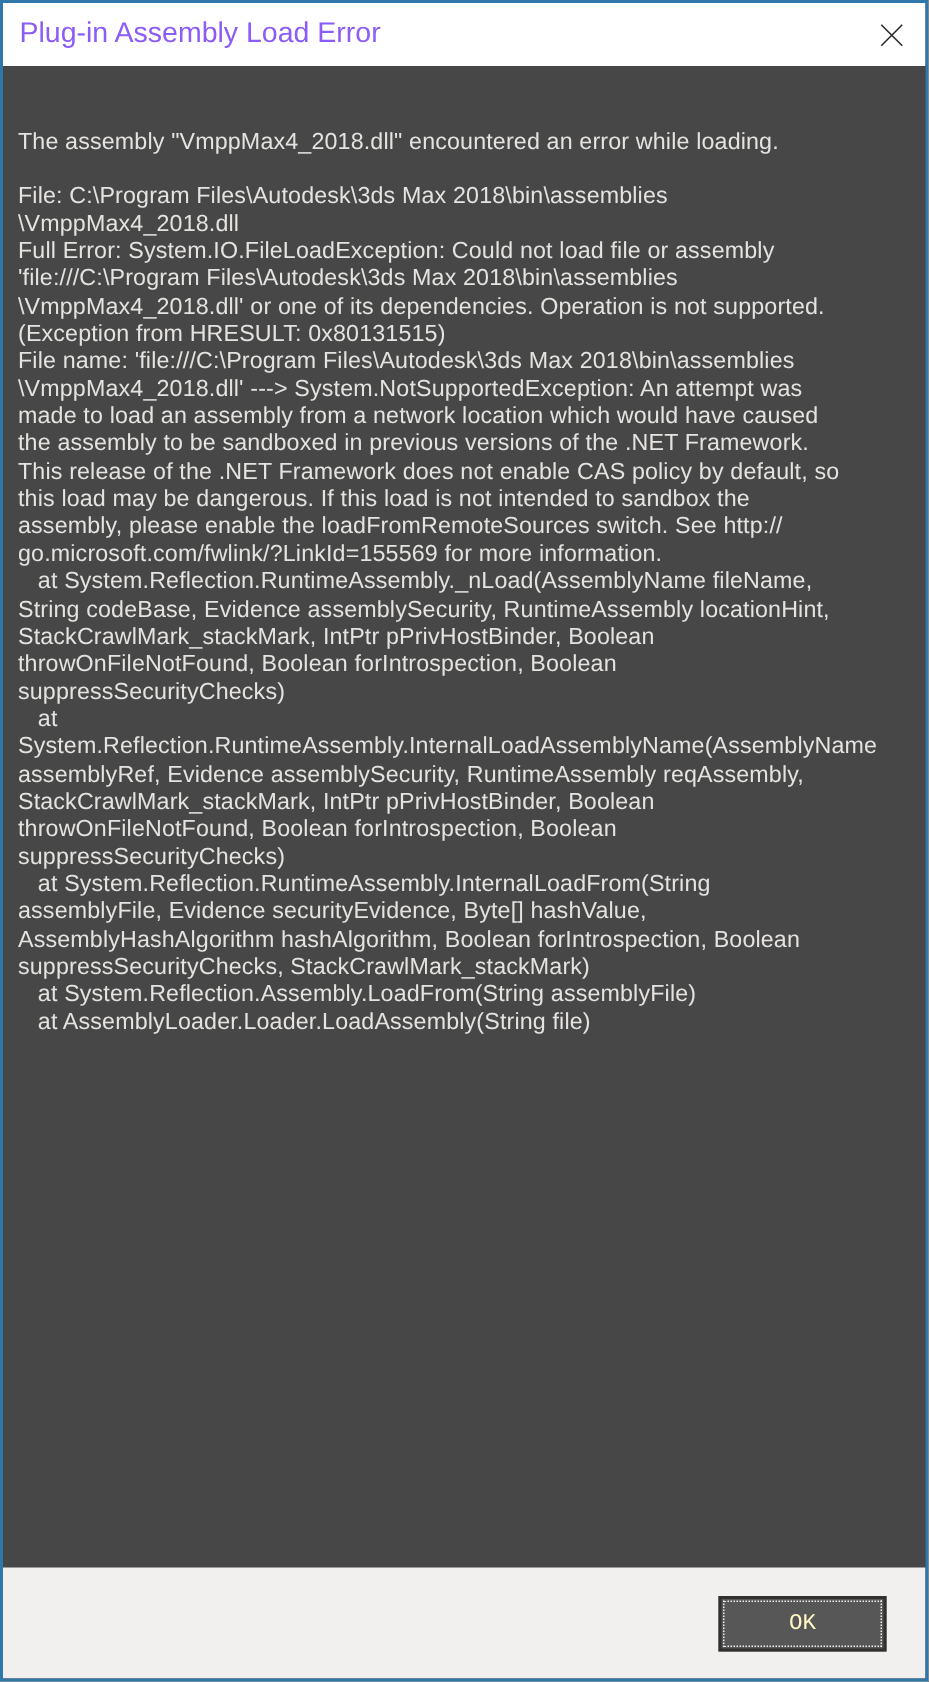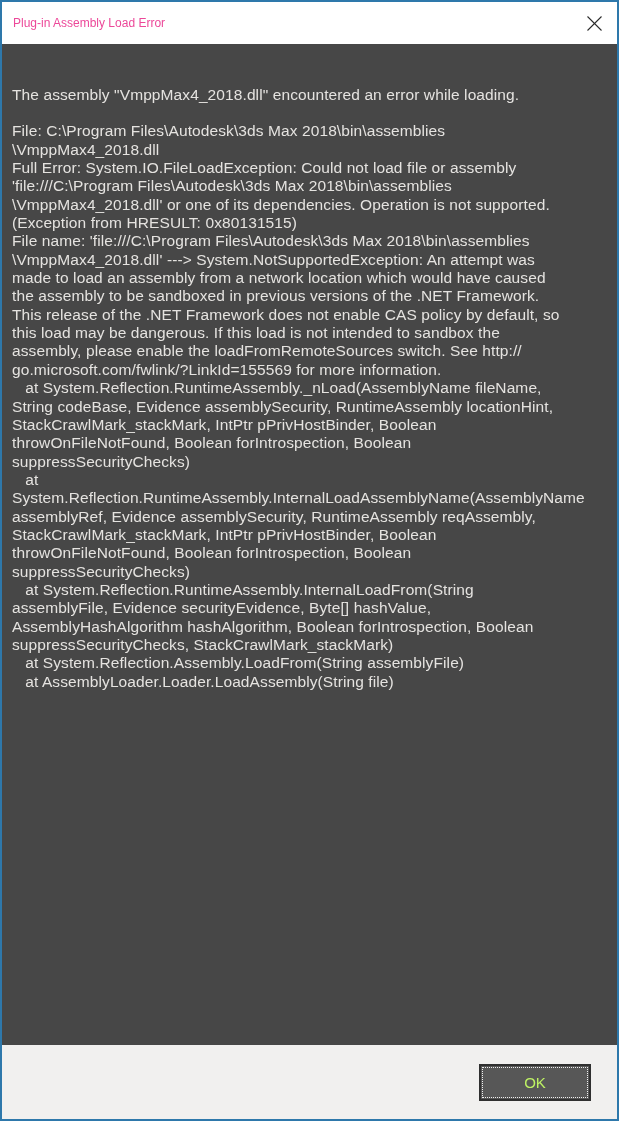--- a/index.html
+++ b/index.html
@@ -17,22 +17,22 @@
   }
 
   .titlebar {
     height: 42px;
     background: #ffffff;
     display: flex;
     align-items: center;
     flex: 0 0 auto;
   }
   .titlebar .title {
-    font-size: 12px;
-    color: #ec4899;
+    font-size: 19px;
+    color: #8b5cf6;
     padding-left: 11px;
     white-space: nowrap;
   }
   .close-btn {
     margin-left: auto;
     width: 46px;
     height: 42px;
     background: transparent;
     border: none;
     padding: 0;
@@ -70,22 +70,22 @@
     align-items: center;
     justify-content: flex-end;
     padding-right: 26px;
   }
   .ok-btn {
     position: relative;
     width: 112px;
     height: 37px;
     background: #575757;
     border: 2px solid #303030;
-    color: #bef264;
-    font-family: Liberation Sans, sans-serif;
+    color: #fef9c3;
+    font-family: Liberation Mono, monospace;
     font-size: 15px;
     cursor: pointer;
   }
   .ok-btn::after {
     content: "";
     position: absolute;
     inset: 1px;
     border: 1px dotted #f0f0f0;
     pointer-events: none;
   }

